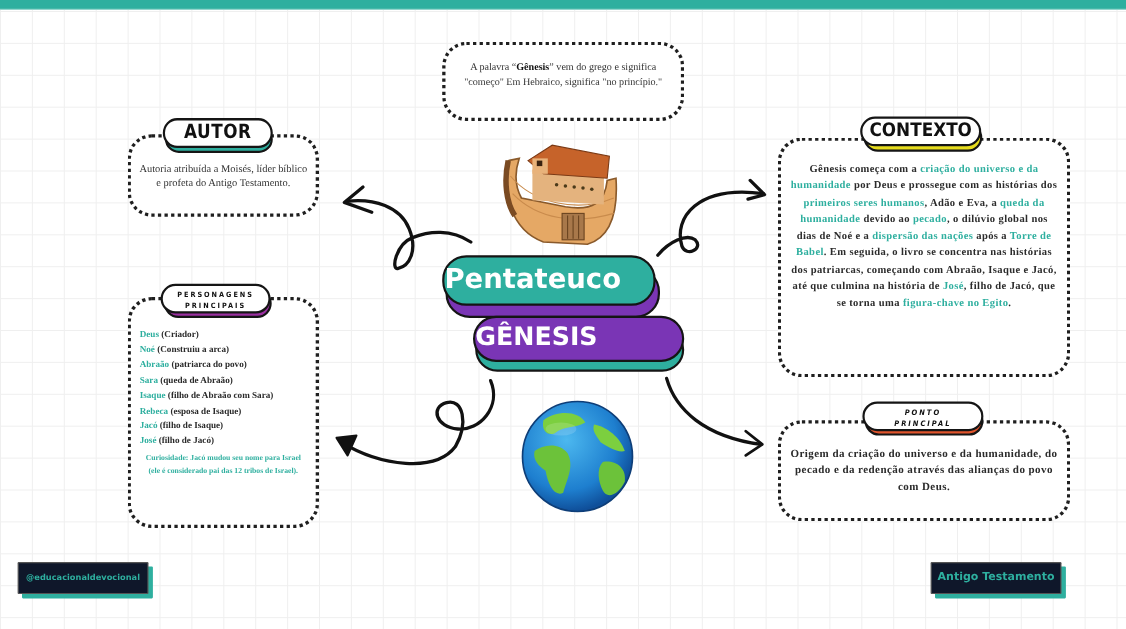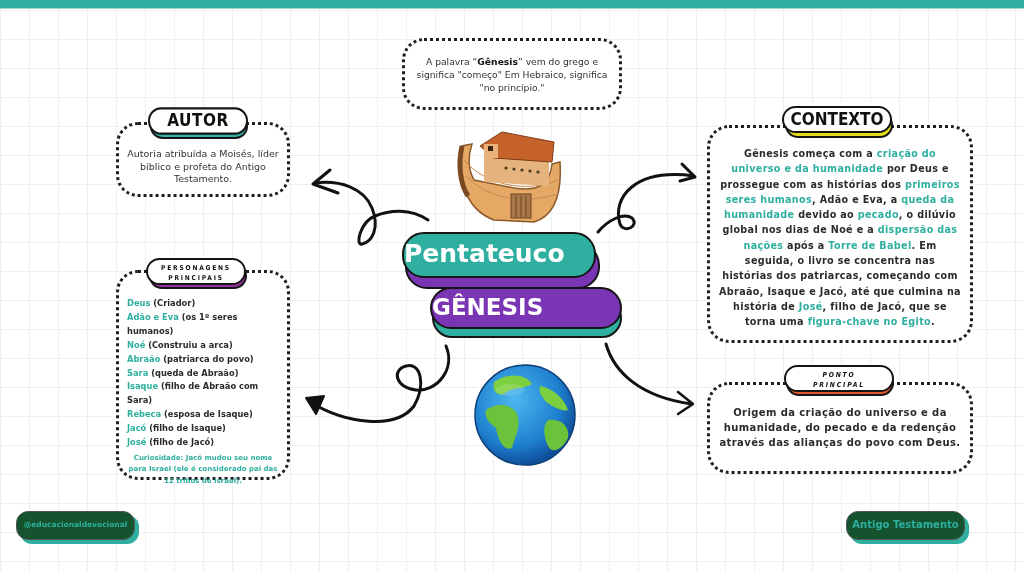--- a/index.html
+++ b/index.html
@@ -16,20 +16,21 @@
     color: #222;
   }
   .top-bar { position: absolute; left: 0; top: 0; width: 1024px; height: 9px; background: #2eaf9f; border-bottom: 1px solid #9fd9d1; }
 
   .dotted-box {
     position: absolute;
     border: 3px dotted #1f1f1f;
     border-radius: 22px;
     background: #ffffff;
     text-align: center;
+    font-family: Liberation Serif, serif;
   }
 
   
   .intro-box { left: 402px; top: 38px; width: 220px; height: 72px; padding: 14px 10px 0; font-size: 9.2px; line-height: 13px; color: #333; }
   .intro-box b { font-weight: bold; color: #111; }
 
   
   .pill {
     position: absolute;
     background: #fff;
@@ -75,23 +76,23 @@
     text-align: left;
   }
   .pent-under { left: 405px; top: 243px; width: 195px; height: 46px; background: #7a35b5; border-radius: 22px; border: 2.5px solid #151515; position: absolute; }
   .pent-badge { left: 402px; top: 232px; width: 194px; height: 46px; background: #2eaf9f; font-size: 25px; line-height: 40px; z-index: 4; }
   .gen-under { left: 432px; top: 298px; width: 190px; height: 40px; background: #2eaf9f; border-radius: 20px; border: 2.5px solid #151515; position: absolute; z-index: 3; }
   .gen-badge { left: 430px; top: 287px; width: 192px; height: 42px; background: #7a35b5; font-size: 23px; line-height: 37px; z-index: 5; }
 
   
   .footer-pill {
     position: absolute;
-    background: #14532d;
+    background: #0f172a;
     border: 1.5px solid #555;
-    border-radius: 12px;
+    border-radius: 1px;
     color: #2eaf9f;
     font-weight: bold;
     text-align: center;
     z-index: 2;
     box-shadow: 4px 4px 0 #2eaf9f;
   }
   .handle { left: 16px; top: 511px; width: 119px; height: 29px; font-size: 7.5px; line-height: 26px; }
   .badge-ot { left: 846px; top: 511px; width: 119px; height: 29px; font-size: 10px; line-height: 26px; }
 
   .arrow { position: absolute; overflow: visible; }
@@ -143,21 +144,20 @@
 </div>
 
 <div class="pill-under pers-under"></div>
 <div class="pill pers-pill">
   <div>PERSONAGENS</div>
   <div>PRINCIPAIS</div>
 </div>
 <div class="dotted-box pers-box">
   <div>
     <div><span class="hl">Deus</span><span> (Criador)</span></div>
-    <div><span class="hl">Adão e Eva</span><span> (os 1º seres humanos)</span></div>
     <div><span class="hl">Noé</span><span> (Construiu a arca)</span></div>
     <div><span class="hl">Abraão</span><span> (patriarca do povo)</span></div>
     <div><span class="hl">Sara</span><span> (queda de Abraão)</span></div>
     <div><span class="hl">Isaque</span><span> (filho de Abraão com Sara)</span></div>
     <div><span class="hl">Rebeca</span><span> (esposa de Isaque)</span></div>
     <div><span class="hl">Jacó</span><span> (filho de Isaque)</span></div>
     <div><span class="hl">José</span><span> (filho de Jacó)</span></div>
   </div>
   <div class="pers-note">Curiosidade: Jacó mudou seu nome para Israel (ele é considerado pai das 12 tribos de Israel).</div>
 </div>

